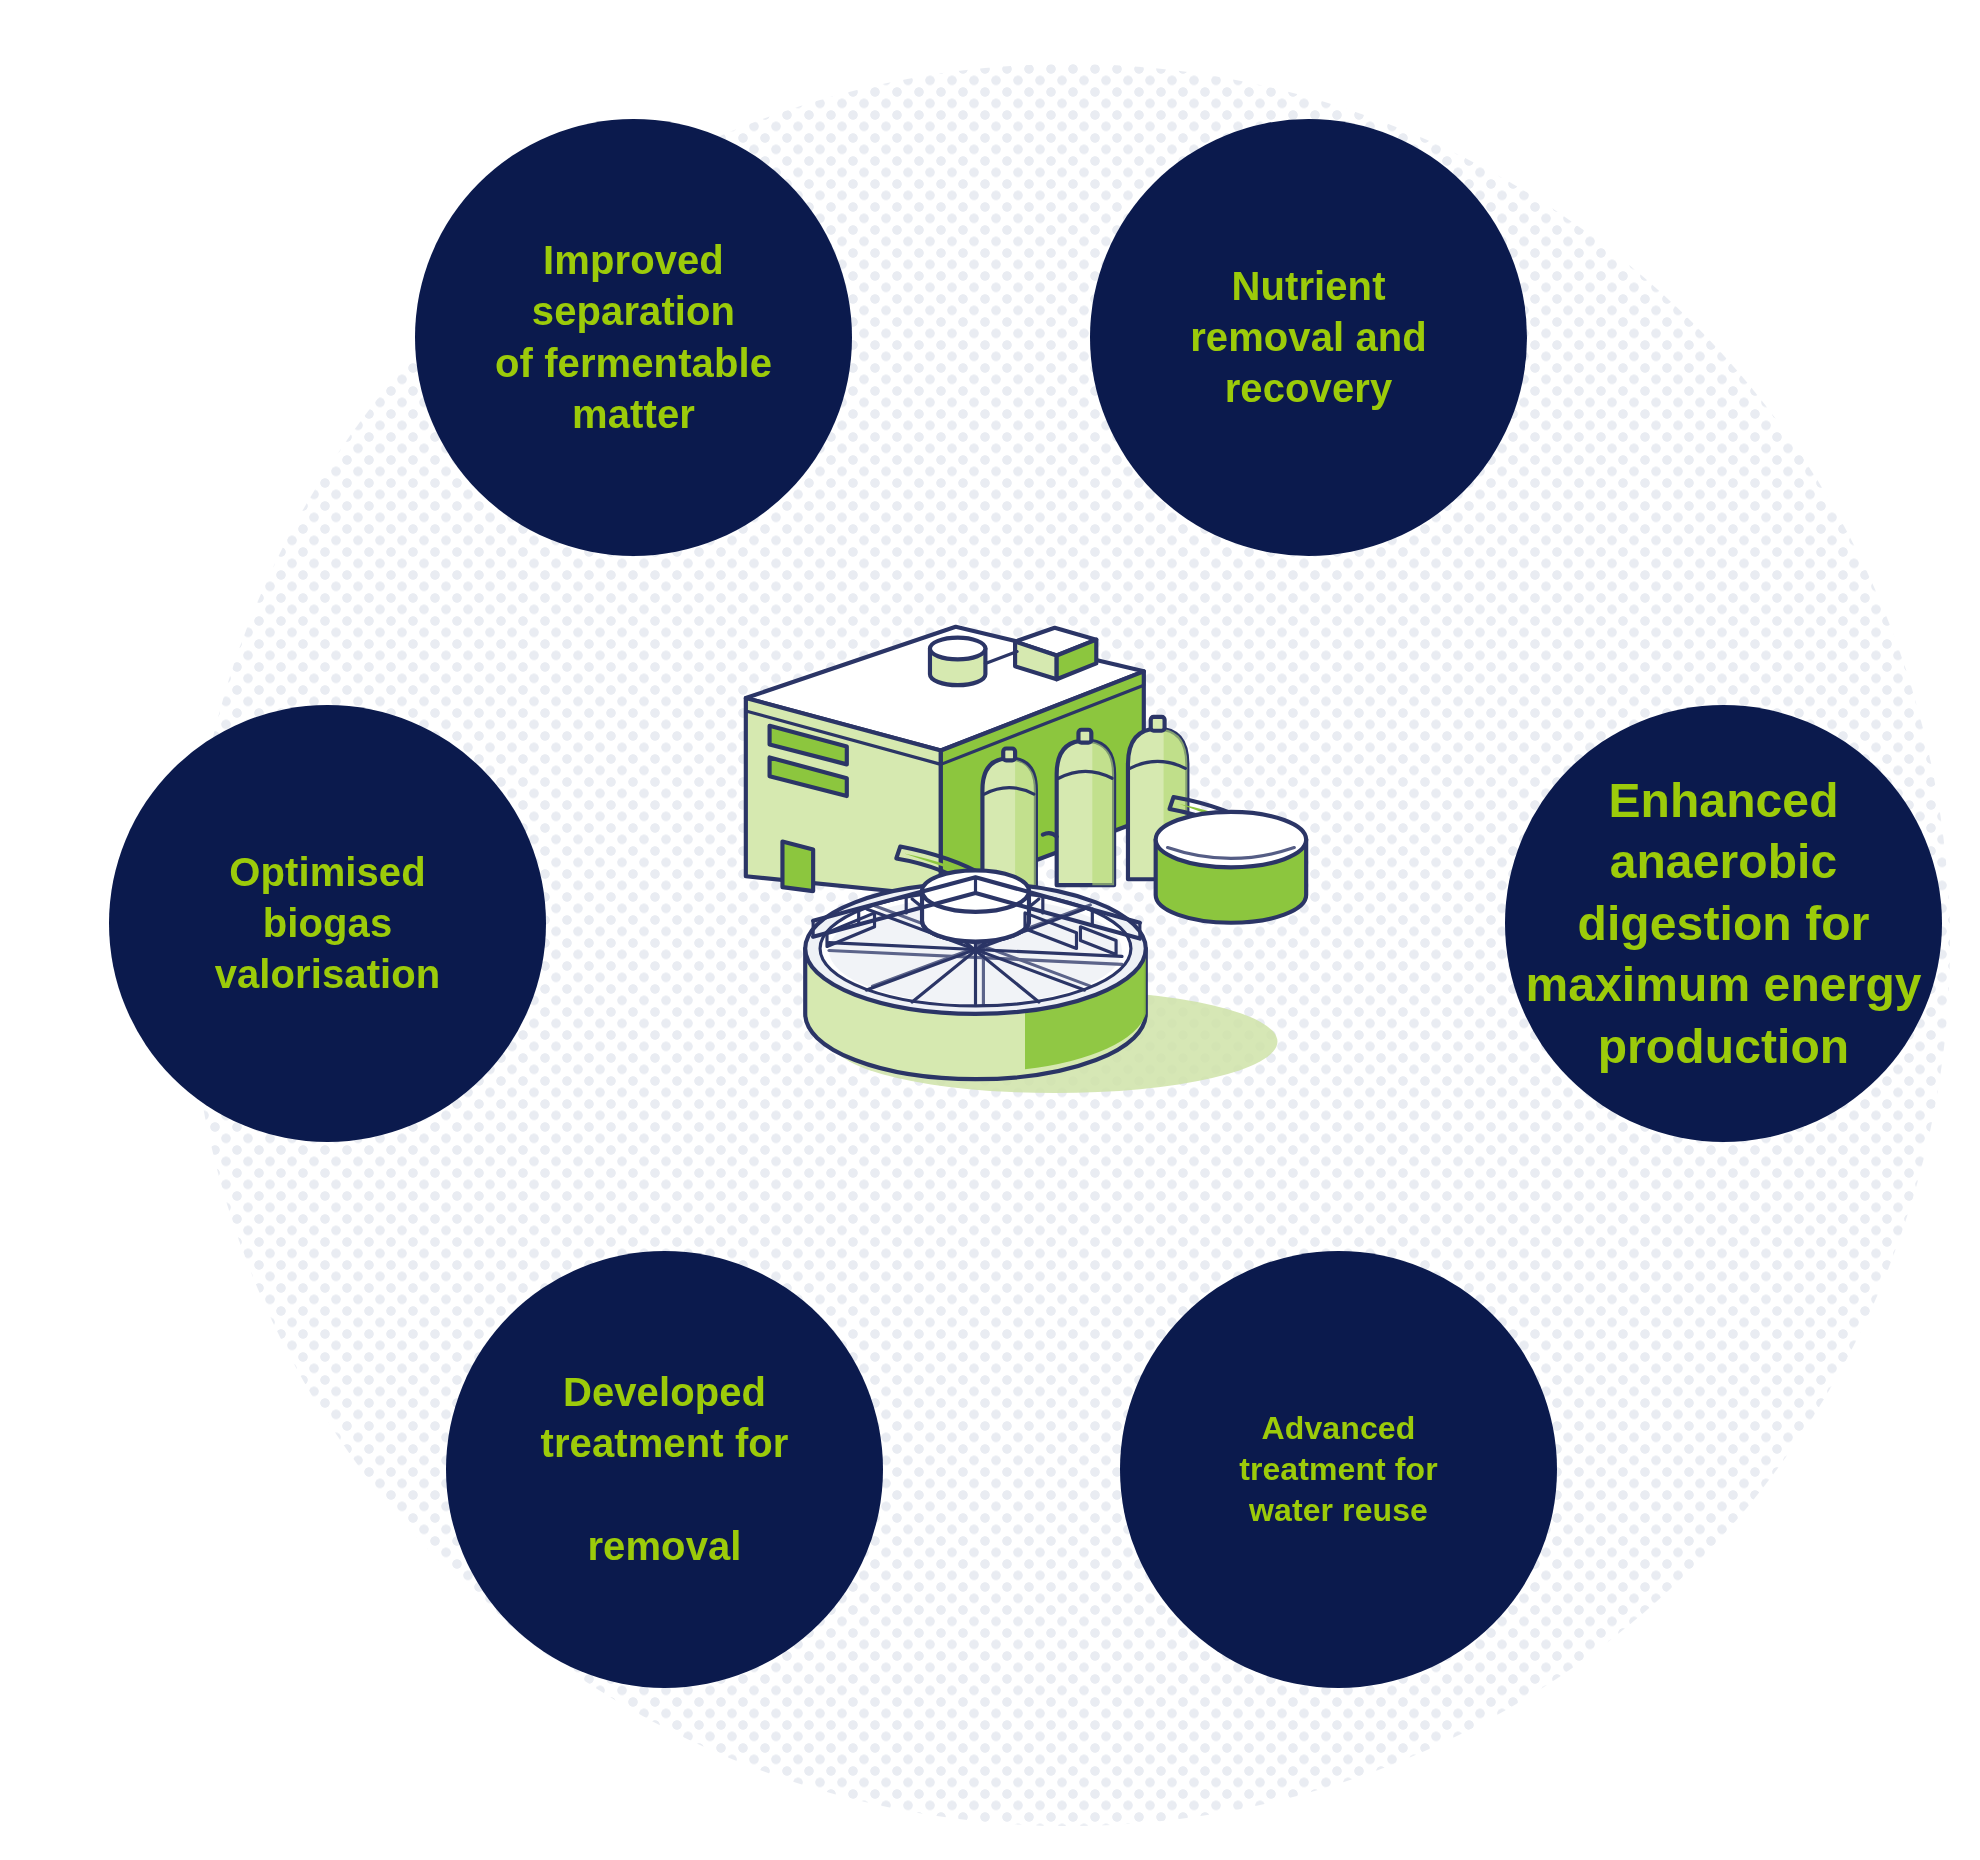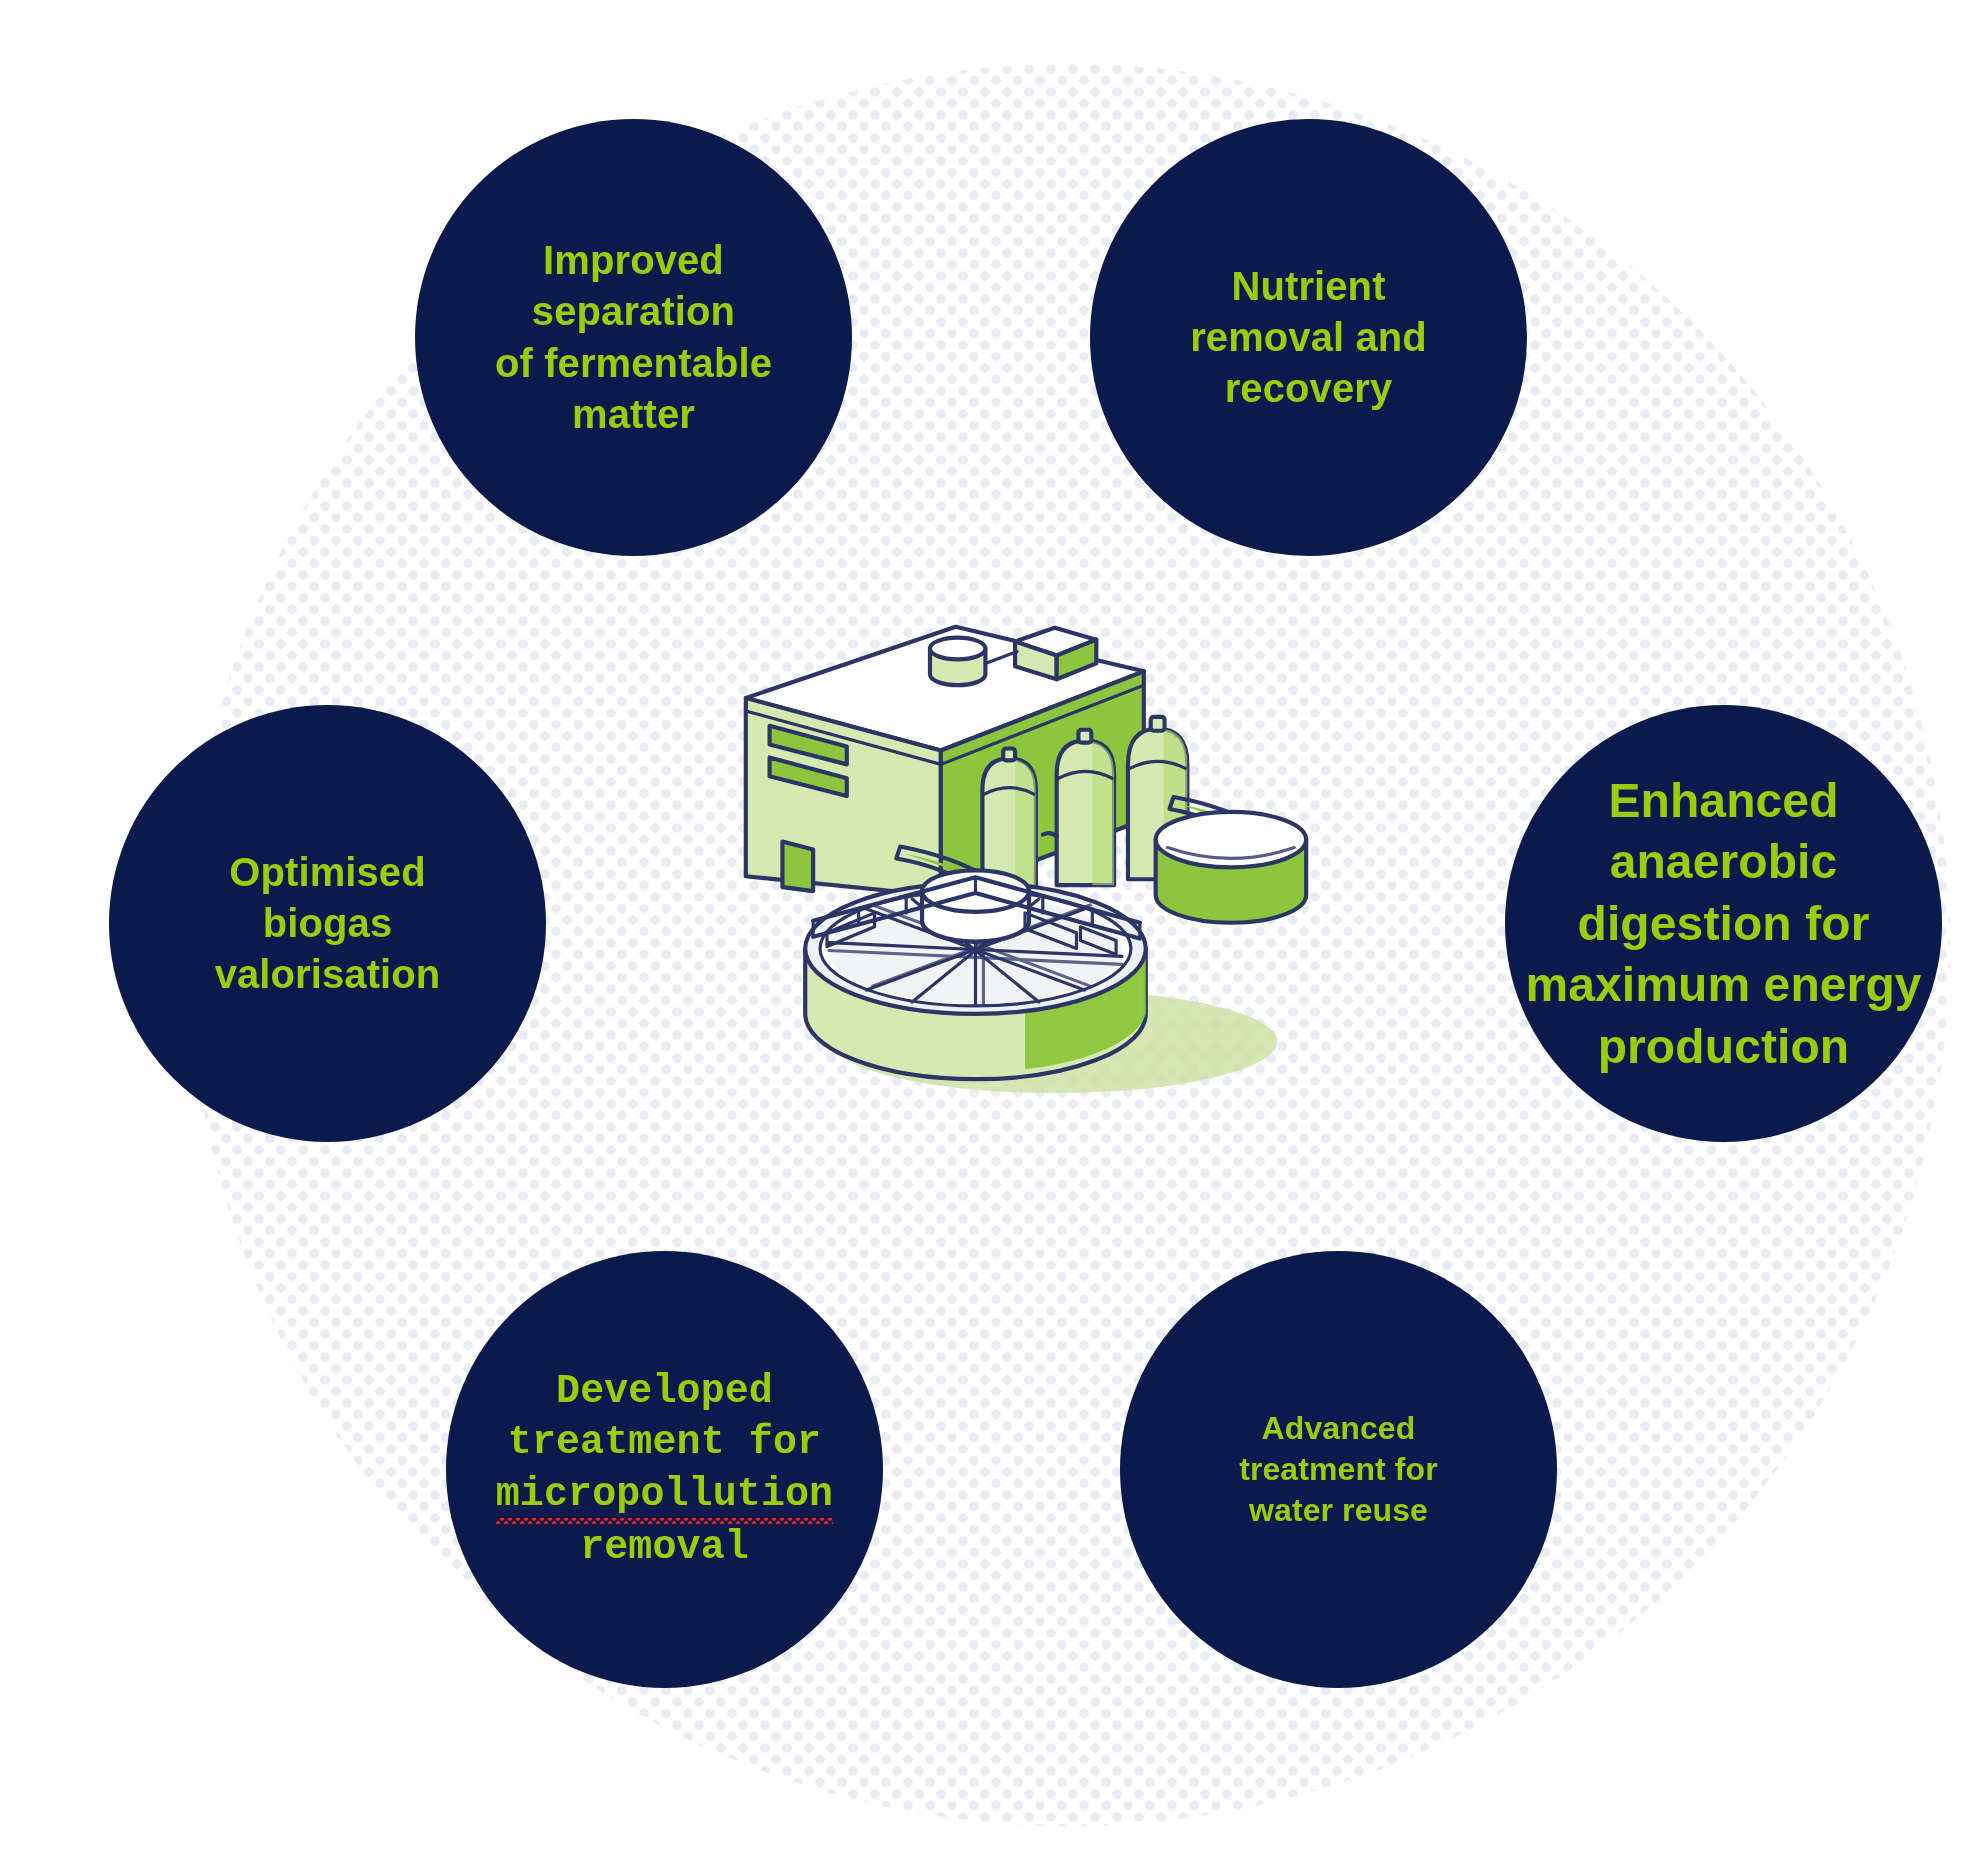--- a/index.html
+++ b/index.html
@@ -63,21 +63,21 @@
 
   #b-nutrient{ left: 1090px; top: 119px;  width: 437px; height: 437px; }
   #b-nutrient .bubble-text{ font-size: 40px; }
 
   #b-biogas  { left: 109px;  top: 705px;  width: 437px; height: 437px; align-items: center; }
   #b-biogas .bubble-text  { font-size: 40px; }
 
   #b-anaerob { left: 1505px; top: 705px;  width: 437px; height: 437px; }
   #b-anaerob .bubble-text { font-size: 48px; }
 
-  #b-micro   { left: 446px;  top: 1251px; width: 437px; height: 437px; font-family: Liberation Mono, monospace; }
+  #b-micro   { left: 446px;  top: 1251px; width: 437px; height: 437px; }
   #b-micro .bubble-text   { font-size: 40px; }
 
   #b-reuse   { left: 1120px; top: 1251px; width: 437px; height: 437px; }
   #b-reuse .bubble-text   { font-size: 32px; }
 
   
   .squiggle {
     display: inline-block;
     position: relative;
     padding-bottom: 2px;
@@ -297,21 +297,21 @@
     <div class="bubble-text">Enhanced
 anaerobic
 digestion for
 maximum energy
 production</div>
   </div>
 
   <div class="bubble" id="b-micro">
     <div class="bubble-text"><span>Developed
 treatment for
-</span><span class="squiggle">micropollution</span><span>
+</span><span>
 removal</span></div>
   </div>
 
   <div class="bubble" id="b-reuse">
     <div class="bubble-text">Advanced
 treatment for
 water reuse</div>
   </div>
 
 </div>

